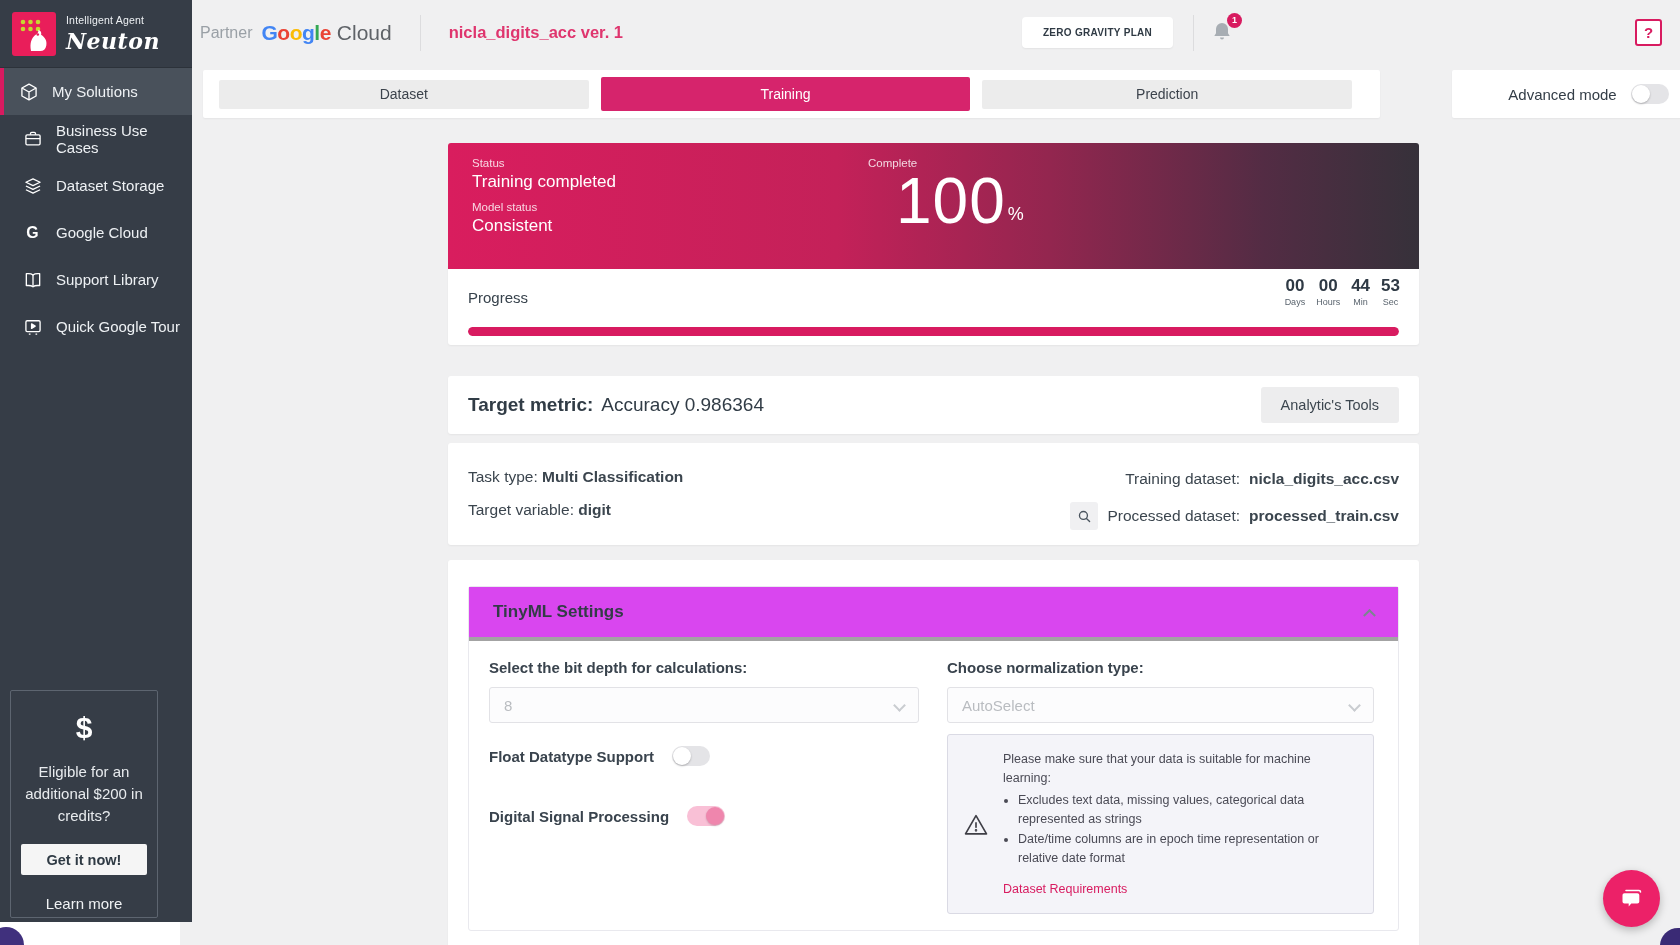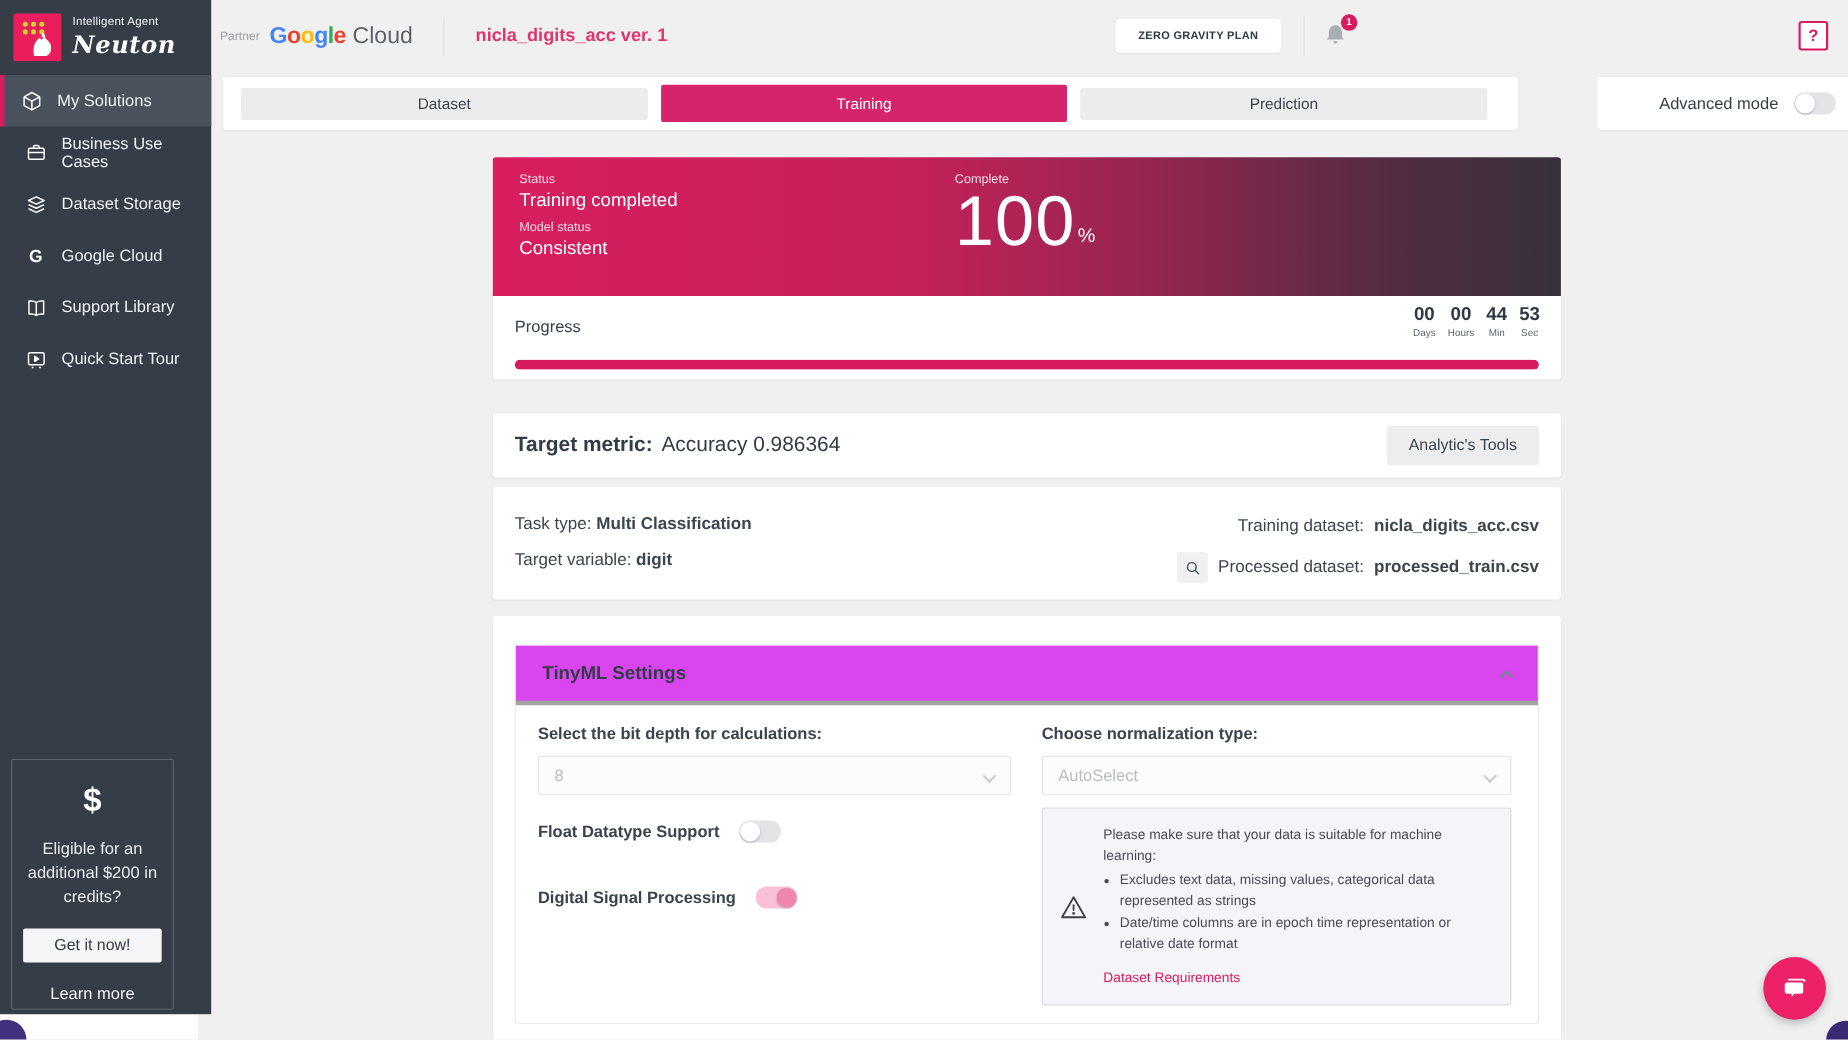--- a/index.html
+++ b/index.html
@@ -17,28 +17,28 @@
   .logo-sq { width:44px; height:44px; flex:0 0 44px; }
   .logo-text .tagline { font-size:10.5px; color:#eef1f4; letter-spacing:.2px; }
   .logo-text .name { font-family:"DejaVu Serif", serif; font-style:italic; font-weight:bold; font-size:22px; color:#fff; margin-top:2px; letter-spacing:.5px; }
   .nav { margin-top:0; }
   .nav-item { height:47px; display:flex; align-items:center; gap:13px; padding-left:19px; color:#eef1f4; font-size:15px; cursor:pointer; border-left:4px solid transparent; }
   .nav-item.active { background:#49515b; border-left:4px solid #d81b60; padding-left:15px; }
   .nav-item svg { flex:0 0 20px; }
   .promo { position:absolute; left:10px; top:690px; width:148px; height:228px; border:1px solid #5d6570; border-radius:2px; text-align:center; color:#e8ebee; padding:14px 10px; }
   .promo .dollar { font-size:30px; font-weight:bold; color:#fff; margin-top:6px; }
   .promo .promo-text { font-size:15px; line-height:1.45; margin-top:16px; }
-  .promo .promo-btn { margin-top:18px; width:126px; height:31px; background:#f5f5f5; border:none; border-radius:2px; font-family:inherit; font-size:14.5px; font-weight:normal; color:#2f3a44; cursor:pointer; }
+  .promo .promo-btn { margin-top:18px; width:126px; height:31px; background:#f5f5f5; border:none; border-radius:2px; font-family:inherit; font-size:14.5px; font-weight:bold; color:#2f3a44; cursor:pointer; }
   .promo .promo-link { display:block; margin-top:20px; font-size:15px; color:#f0f2f4; cursor:pointer; }
   .sidebar-bottom-strip { position:absolute; left:0; top:922px; width:180px; height:23px; background:#ffffff; z-index:4; }
   .corner-wedge-left { position:absolute; left:-12px; top:927px; width:36px; height:36px; border-radius:50%; background:#40307d; z-index:6; }
   .corner-wedge-right { position:absolute; left:1660px; top:928px; width:36px; height:36px; border-radius:50%; background:#3a2a75; z-index:6; }
   
   .header { position:absolute; left:180px; top:0; width:1500px; height:65px; display:flex; align-items:center; padding:0 18px 0 20px; }
-  .partner-label { font-size:11px; color:#9aa0a6; margin-right:9px; }
+  .partner-label { font-size:16px; color:#9aa0a6; margin-right:9px; }
   .google-logo { font-size:21px; font-weight:bold; letter-spacing:-.5px; display:flex; align-items:baseline; }
   .google-cloud { font-size:21px; color:#5f6368; font-weight:normal; margin-left:6px; letter-spacing:0; }
   .hdr-divider { width:1px; height:36px; background:#dcdcde; margin:0 28px; }
   .project-name { font-size:16.5px; font-weight:bold; color:#df356e; }
   .hdr-spacer { flex:1; }
   .plan-btn { background:#fff; border:none; border-radius:4px; padding:10px 21px; font-family:inherit; font-size:10px; font-weight:bold; color:#2f3a44; letter-spacing:.3px; box-shadow:0 1px 2px rgba(0,0,0,.06); cursor:pointer; }
   .hdr-divider2 { width:1px; height:36px; background:#dcdcde; margin:0 16px 0 20px; }
   .bell-wrap { position:relative; width:26px; height:26px; cursor:pointer; }
   .badge { position:absolute; right:-6px; top:-7px; min-width:15px; height:15px; border-radius:8px; background:#d81b60; color:#fff; font-size:9px; font-weight:bold; display:flex; align-items:center; justify-content:center; padding:0 3px; }
   .help-btn { width:27px; height:27px; border:2px solid #d81b60; border-radius:3px; background:#fff; color:#d81b60; font-size:15px; font-weight:bold; display:flex; align-items:center; justify-content:center; cursor:pointer; }
@@ -54,21 +54,21 @@
   .toggle.on { background:#f9c0d6; }
   .toggle.on .knob { left:auto; right:1px; background:#ef86ad; box-shadow:0 1px 2px rgba(0,0,0,.18); }
   
   .banner { position:absolute; left:448px; top:143px; width:971px; height:126px; border-radius:3px 3px 0 0;
     background:linear-gradient(90deg,#d91d5e 0%,#c42159 40%,#93264f 62%,#532c44 84%,#36313a 100%); color:#fff; z-index:3; }
   .banner-left { position:absolute; left:24px; top:14px; }
   .lbl-sm { font-size:11.5px; color:rgba(255,255,255,.82); }
   .lbl-lg { font-size:17px; color:#fff; margin-top:3px; }
   .banner-left .row2 { margin-top:9px; }
   .banner-complete { position:absolute; left:420px; top:14px; }
-  .big-pct { display:flex; align-items:flex-end; margin-top:2px; }
+  .big-pct { display:flex; align-items:flex-end; margin-top:2px;margin-left:28px; }
   .big-pct .num { font-size:64px; font-weight:300; line-height:.95; letter-spacing:1px; }
   .big-pct .pct { font-size:18px; margin-bottom:7px; margin-left:2px; }
   
   .progress-card { position:absolute; left:448px; top:265px; width:971px; height:80px; background:#fff; border-radius:0 0 3px 3px; box-shadow:0 1px 2px rgba(0,0,0,.05); }
   .progress-label { position:absolute; left:20px; top:24px; font-size:15px; color:#37424c; }
   .timer { position:absolute; right:19px; top:11px; display:flex; gap:11px; }
   .t-col { text-align:center; }
   .t-val { font-size:17px; font-weight:bold; color:#2e3944; }
   .t-unit { font-size:9px; color:#5a646e; margin-top:1px; }
   .pbar { position:absolute; left:20px; right:20px; top:62px; height:9px; border-radius:5px; background:#f3d4e0; overflow:hidden; }
@@ -166,21 +166,21 @@
           <path d="M12 6v14.2"></path>
         </svg>
       <span>Support Library</span>
     </div>
     <div class="nav-item">
       <svg width="20" height="20" viewBox="0 0 24 24" fill="none" stroke="#fff" stroke-width="1.6" stroke-linejoin="round">
           <rect x="3.5" y="4.5" width="17" height="13" rx="1.5"></rect>
           <path d="M10.3 8.3 14.6 11l-4.3 2.7Z" fill="#fff"></path>
           <path d="M7 20.5h2M15 20.5h2"></path>
         </svg>
-      <span>Quick Start Tour</span>
+      <span>Quick Google Tour</span>
     </div>
   </div>
   <div class="promo">
     <div class="dollar">$</div>
     <div class="promo-text">Eligible for an additional $200 in credits?</div>
     <button class="promo-btn">Get it now!</button>
     <span class="promo-link">Learn more</span>
   </div>
 </div>
 <div class="sidebar-bottom-strip"></div>

